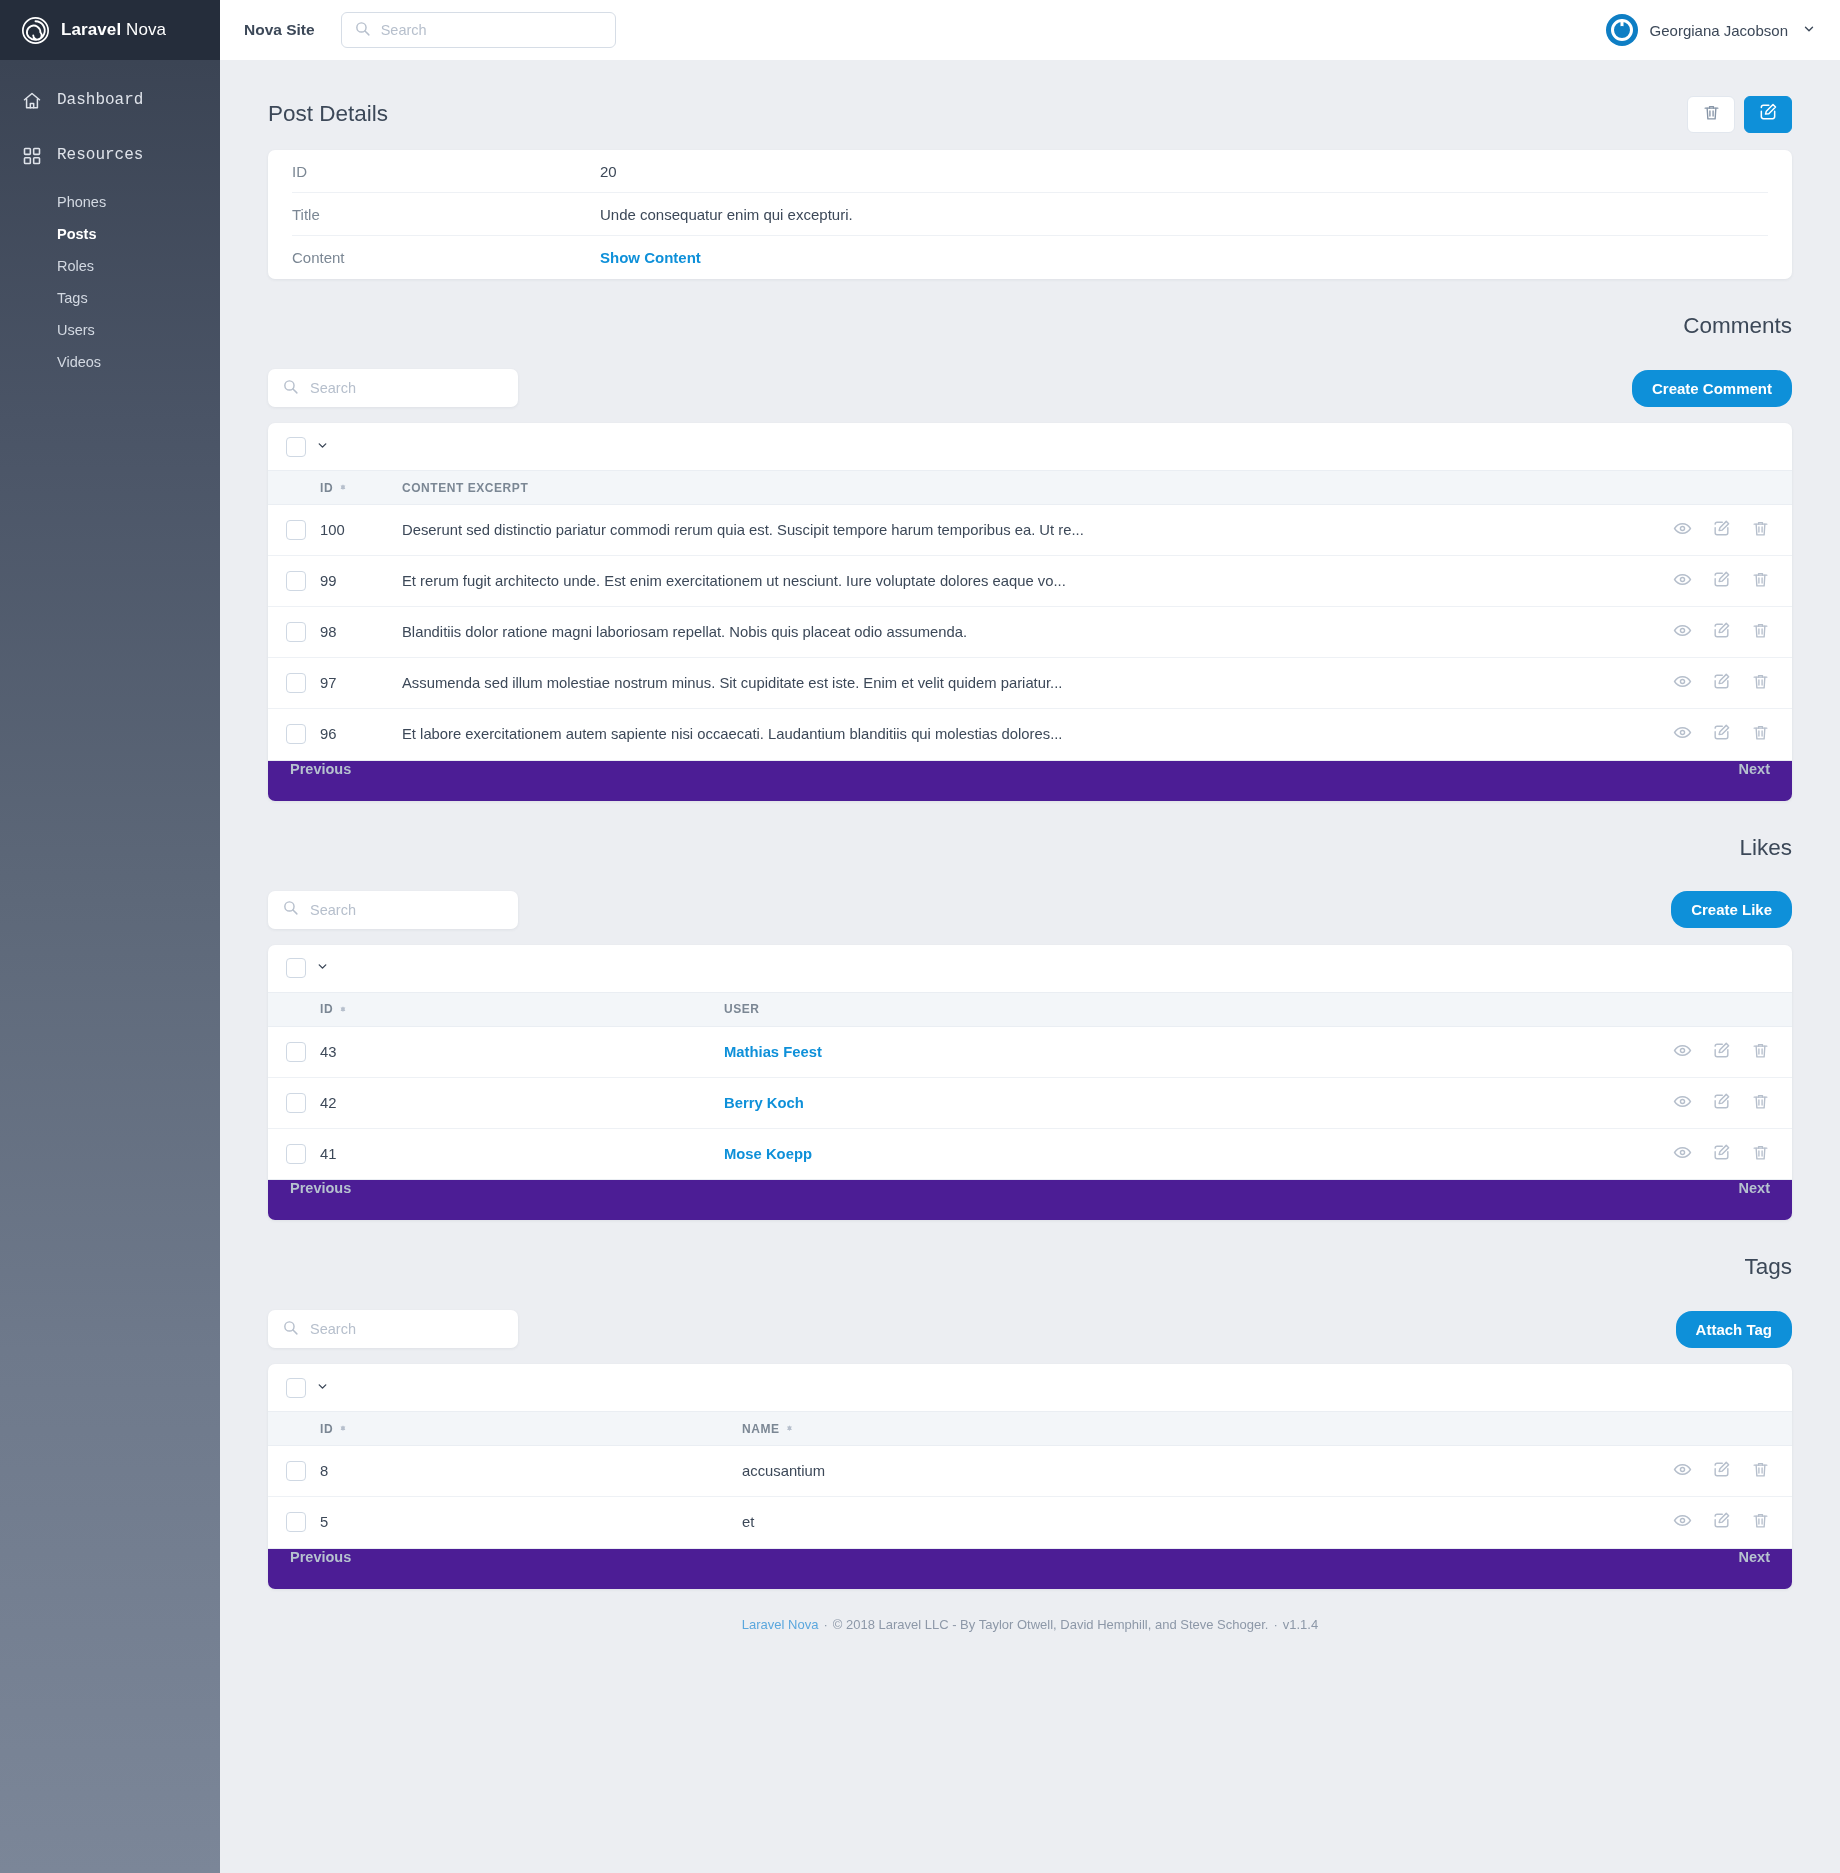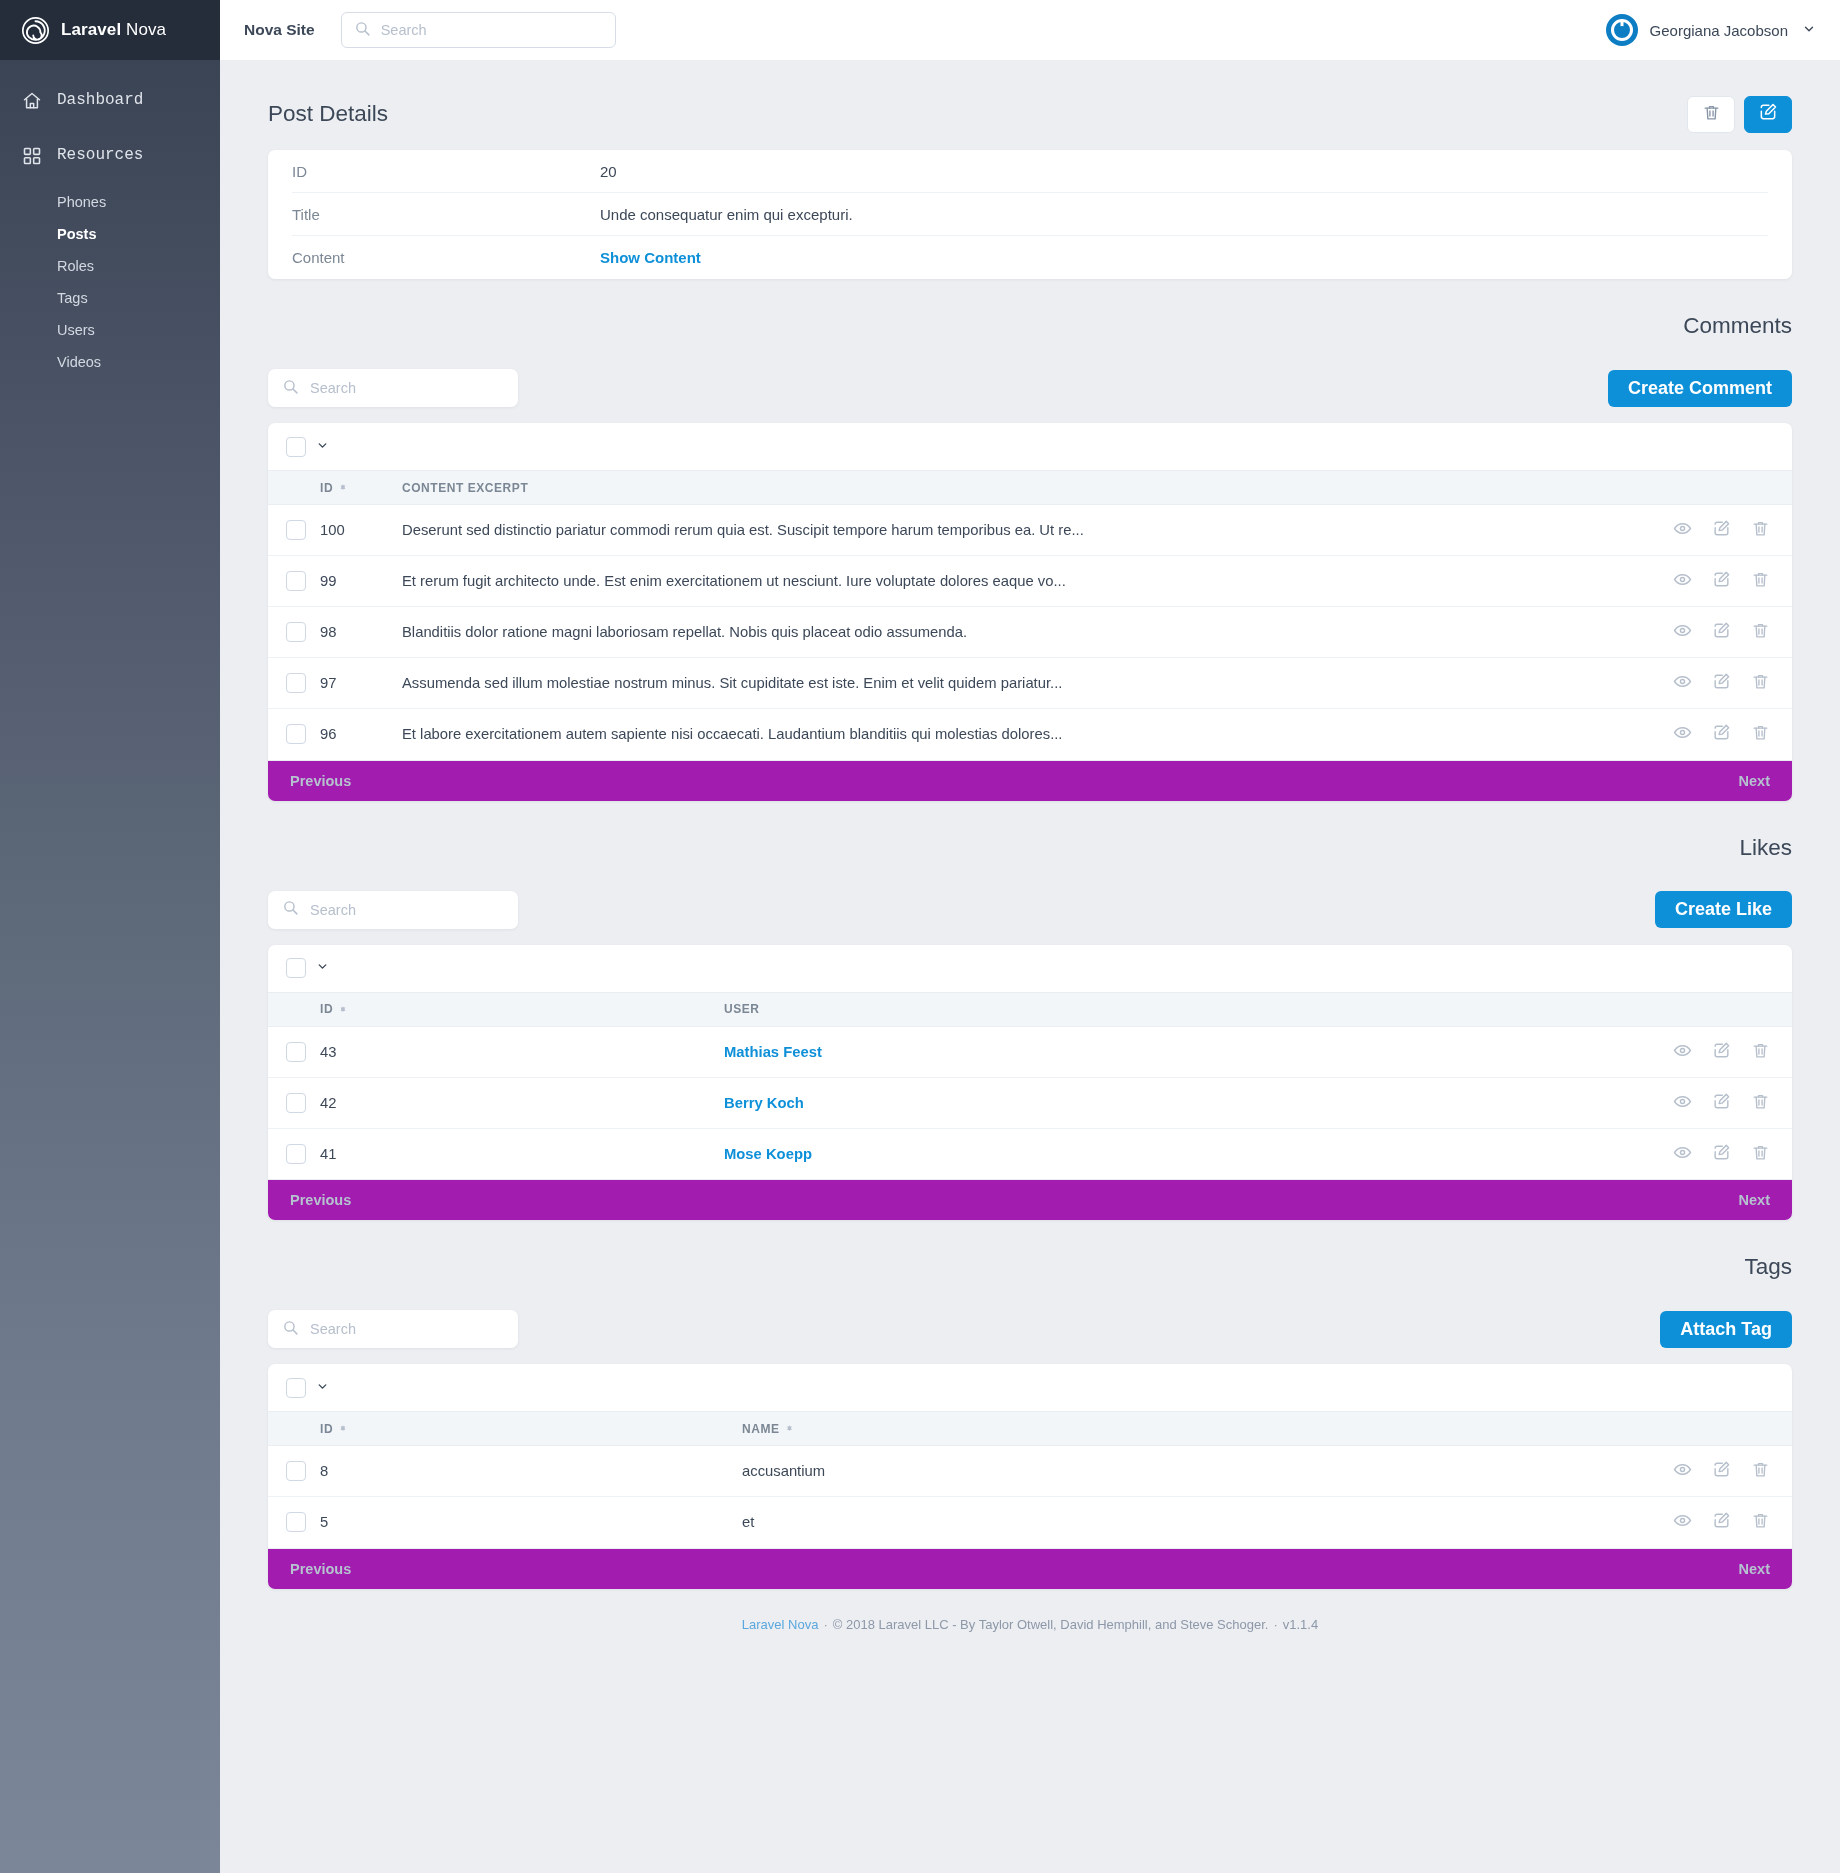--- a/index.html
+++ b/index.html
@@ -100,22 +100,22 @@
     width: 250px; height: 38px; background: #fff; border-radius: 7px;
     box-shadow: 0 1px 3px rgba(60,72,88,.08);
     display: flex; align-items: center; gap: 11px; padding: 0 14px;
   }
   .rel-search input {
     border: none; outline: none; background: transparent; font-size: 14.5px;
     color: #3c4858; width: 100%; font-family: inherit;
   }
   .rel-search input::placeholder { color: #b6bfcc; }
   .btn-primary {
-    background: #0e90d9; color: #fff; border: none; border-radius: 6px;
-    height: 37px; padding: 0 20px; font-size: 18px; font-weight: 700;
+    background: #0e90d9; color: #fff; border: none; border-radius: 16px;
+    height: 37px; padding: 0 20px; font-size: 15px; font-weight: 700;
     cursor: pointer; font-family: inherit;
   }
 
   
   .table-card {
     background: #fff; border-radius: 7px; box-shadow: 0 1px 3px rgba(60,72,88,.08);
     overflow: hidden; margin-top: 16px;
   }
   .bulk-bar { height: 47px; display: flex; align-items: center; padding-left: 18px; gap: 10px; }
   .cbox {
@@ -140,23 +140,23 @@
   tbody tr:last-child td { border-bottom: none; }
   .col-cb { width: 52px; padding-left: 18px !important; }
   .col-id { width: 82px; }
   .col-main { }
   .col-act { width: 150px; text-align: right; padding-right: 22px !important; }
   .cell-link { color: #0e90d9; font-weight: 700; text-decoration: none; cursor: pointer; }
   .row-actions { display: inline-flex; gap: 20px; align-items: center; }
   .row-actions span { cursor: pointer; display: inline-flex; }
 
   .table-foot {
-    background: #a21caf; border-top: 1px solid #eaeef3;
-    height: 41px; display: flex; align-items: flex-end; justify-content: space-between;
-    padding: 12px 22px; font-size: 14.5px; font-weight: 700; color: #b6c2cf;
+    background: #4c1d95; border-top: 1px solid #eaeef3;
+    height: 41px; display: flex; align-items: flex-start; justify-content: space-between;
+    padding: 0 22px; font-size: 14.5px; font-weight: 700; color: #b6c2cf;
   }
   .table-foot span { cursor: pointer; }
 
   
   .page-footer {
     text-align: center; font-size: 13px; color: #8d98a8; padding: 28px 0 26px 0;
   }
   .page-footer a { color: #5ba7dd; text-decoration: none; }
   .dot { margin: 0 5px; }
 </style>

